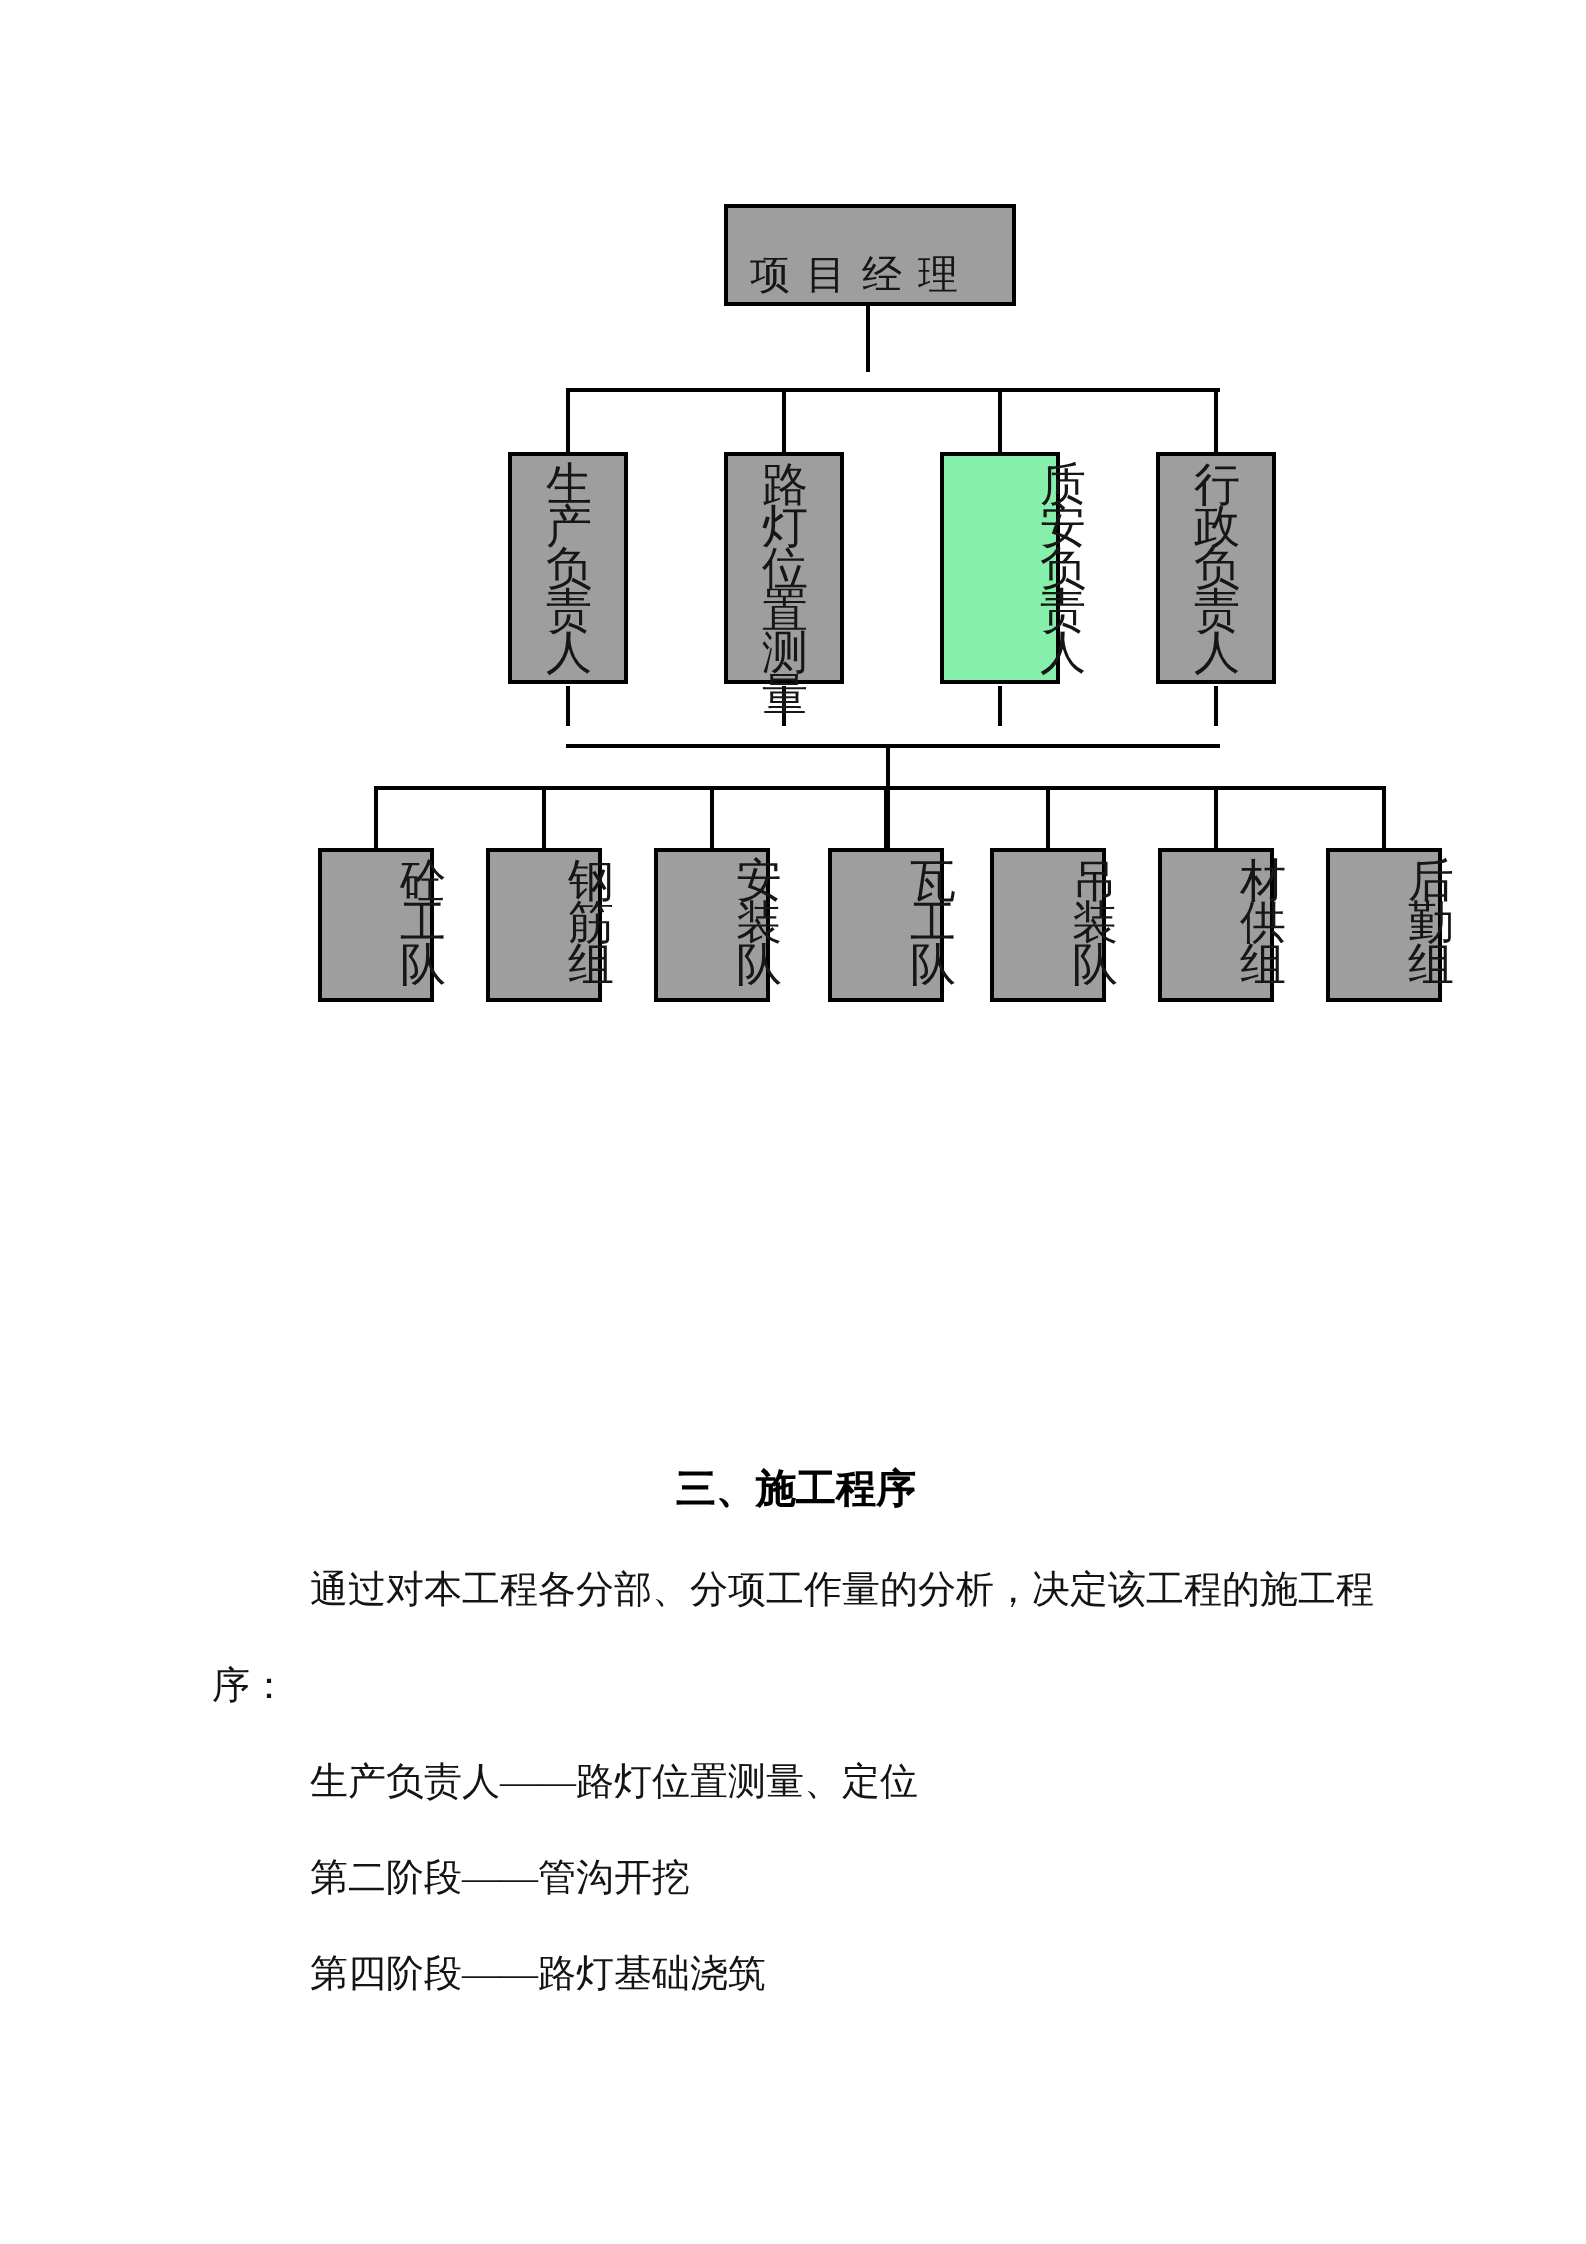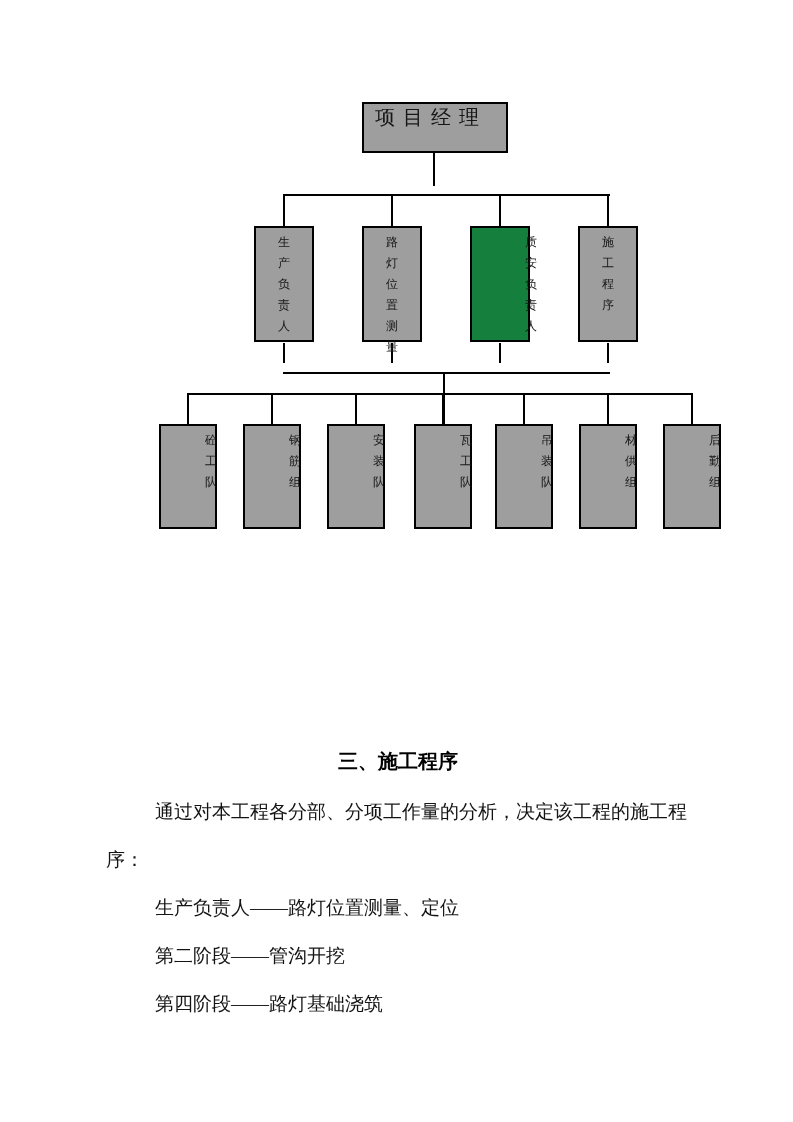--- a/index.html
+++ b/index.html
@@ -8,33 +8,33 @@
     font-family:"Liberation Serif", serif;color:#111111;overflow:hidden;
   }
   .page{position:absolute;left:0;top:0;width:793px;height:1122px;background:#ffffff;}
   .chart{position:absolute;left:0;top:0;width:793px;height:560px;}
   .box{
     position:absolute;background:#9e9e9e;border:2px solid #000000;
     box-sizing:border-box;color:#161616;
   }
   .root-box{
     left:362px;top:102px;width:146px;height:51px;
-    display:flex;align-items:flex-start;
+    display:flex;align-items:flex-end;
     font-size:20px;letter-spacing:8px;padding-left:11px;
   }
   .l2-box{top:226px;width:60px;height:116px;}
-  .l3-box{top:424px;width:58px;height:105px;padding-left:39px;}
+  .l3-box{top:424px;width:58px;height:77px;padding-left:39px;}
   .vtext{
     display:block;width:22px;margin:4px auto 0 auto;
-    font-size:12px;line-height:21px;text-align:center;
+    font-size:23px;line-height:21px;text-align:center;
     word-break:break-all;
   }
   .line{position:absolute;background:#000000;}
   .text-section{
-    position:absolute;left:106px;top:748px;width:584px;
+    position:absolute;left:106px;top:732px;width:584px;
   }
   .heading{
     margin:0 0 14px 0;font-size:20px;line-height:26px;
     font-weight:bold;text-align:center;color:#000000;
   }
   .para{
     margin:0;font-size:19px;line-height:48px;text-indent:49px;color:#141414;
   }
 </style>
 </head>
@@ -59,27 +59,27 @@
       <div class="box l2-box" style="left: 254px; background: rgb(158, 158, 158); border-color: rgb(0, 0, 0);">
         <span class="vtext">生产负责人</span>
       </div>
       <div class="line" style="left: 391px; top: 194px; width: 2px; height: 32px; background: rgb(0, 0, 0);"></div>
       <div class="line" style="left: 391px; top: 343px; width: 2px; height: 20px; background: rgb(0, 0, 0);"></div>
       <div class="box l2-box" style="left: 362px; background: rgb(158, 158, 158); border-color: rgb(0, 0, 0);">
         <span class="vtext">路灯位置测量</span>
       </div>
       <div class="line" style="left: 499px; top: 194px; width: 2px; height: 32px; background: rgb(0, 0, 0);"></div>
       <div class="line" style="left: 499px; top: 343px; width: 2px; height: 20px; background: rgb(0, 0, 0);"></div>
-      <div class="box l2-box" style="left: 470px; background: #15803d; border-color: rgb(0, 0, 0); padding-left: 48px;">
+      <div class="box l2-box" style="left: 470px; background: #86efac; border-color: rgb(0, 0, 0); padding-left: 48px;">
         <span class="vtext">质安负责人</span>
       </div>
       <div class="line" style="left: 607px; top: 194px; width: 2px; height: 32px; background: rgb(0, 0, 0);"></div>
       <div class="line" style="left: 607px; top: 343px; width: 2px; height: 20px; background: rgb(0, 0, 0);"></div>
       <div class="box l2-box" style="left: 578px; background: rgb(158, 158, 158); border-color: rgb(0, 0, 0);">
-        <span class="vtext">施工程序</span>
+        <span class="vtext">行政负责人</span>
       </div>
       <div class="line" style="left: 187px; top: 393px; width: 2px; height: 31px; background: rgb(0, 0, 0);"></div>
       <div class="box l3-box" style="left: 159px; background: rgb(158, 158, 158); border-color: rgb(0, 0, 0);">
         <span class="vtext">砼工队</span>
       </div>
       <div class="line" style="left: 271px; top: 393px; width: 2px; height: 31px; background: rgb(0, 0, 0);"></div>
       <div class="box l3-box" style="left: 243px; background: rgb(158, 158, 158); border-color: rgb(0, 0, 0);">
         <span class="vtext">钢筋组</span>
       </div>
       <div class="line" style="left: 355px; top: 393px; width: 2px; height: 31px; background: rgb(0, 0, 0);"></div>

